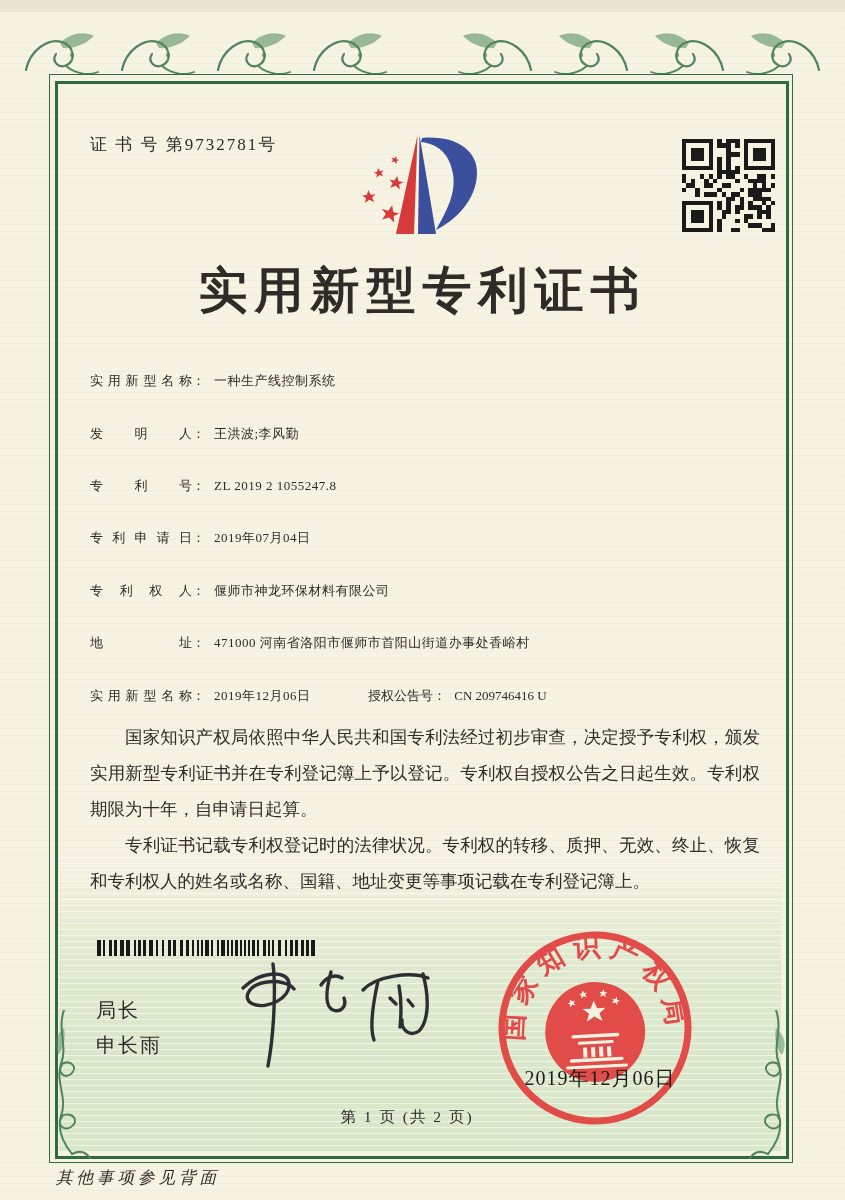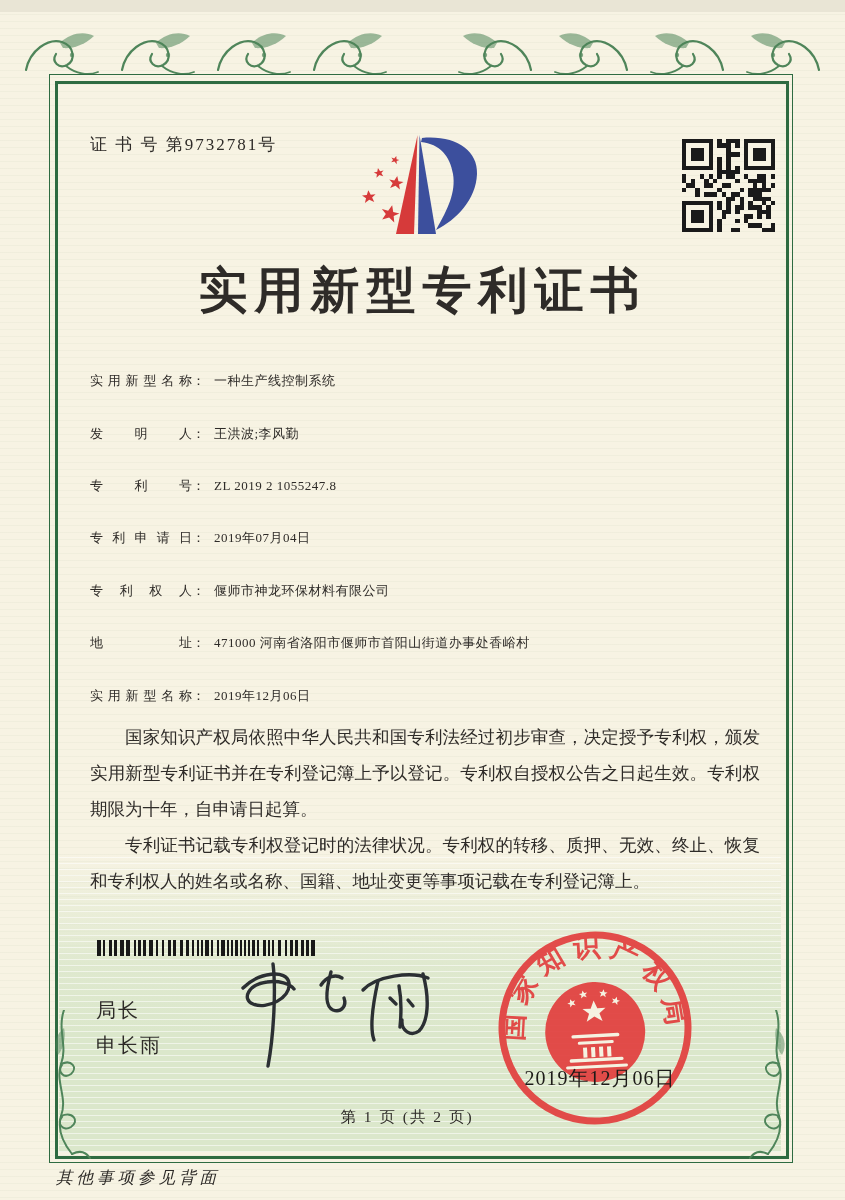--- a/index.html
+++ b/index.html
@@ -268,20 +268,24 @@
     </div>
     <div class="row">
       <span class="flabel">地址</span>
         <span class="fcolon">：</span>
       <span class="fvalue">471000 河南省洛阳市偃师市首阳山街道办事处香峪村</span>
     </div>
     <div class="row">
       <span class="flabel">实用新型名称</span>
         <span class="fcolon">：</span>
       <span class="fvalue">2019年12月06日</span>
+      <span class="pair2">
+        <span>授权公告号</span><span class="fcolon">：</span>
+        <span>CN 209746416 U</span>
+      </span>
     </div>
   </div>
 
   <div class="abs body-text">
     <p>国家知识产权局依照中华人民共和国专利法经过初步审查，决定授予专利权，颁发实用新型专利证书并在专利登记簿上予以登记。专利权自授权公告之日起生效。专利权期限为十年，自申请日起算。</p>
     <p>专利证书记载专利权登记时的法律状况。专利权的转移、质押、无效、终止、恢复和专利权人的姓名或名称、国籍、地址变更等事项记载在专利登记簿上。</p>
   </div>
 
   <svg class="abs barcode" id="barcode" width="222" height="16" viewBox="0 0 222 16">
       <rect x="0" y="0" width="4" height="16" fill="#181818"></rect>

